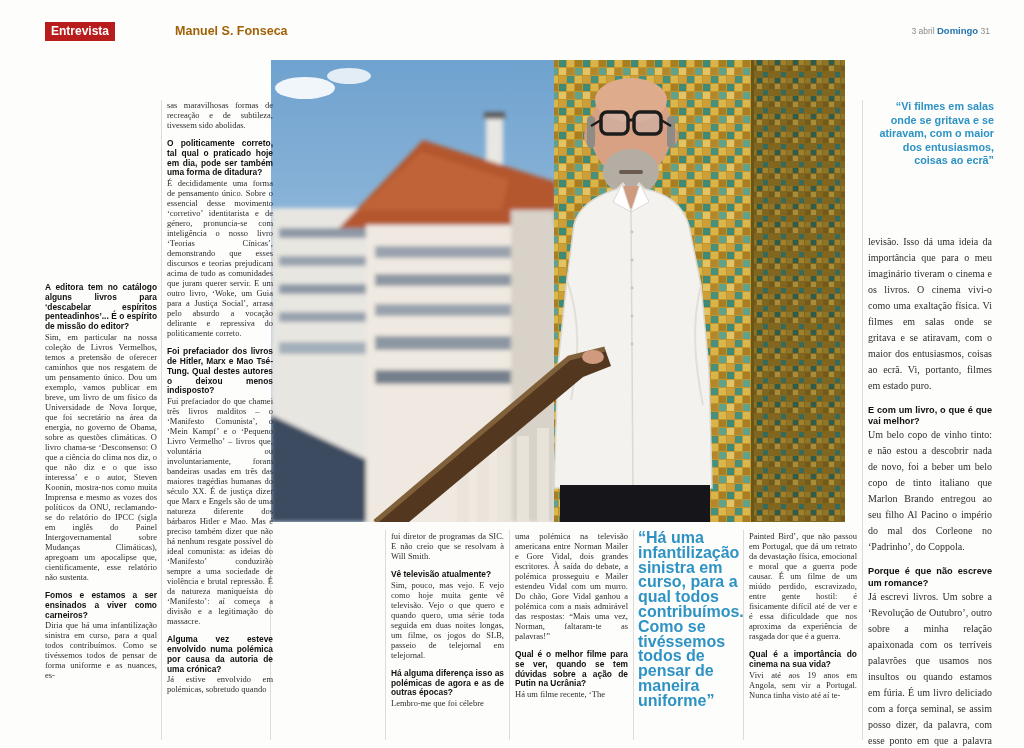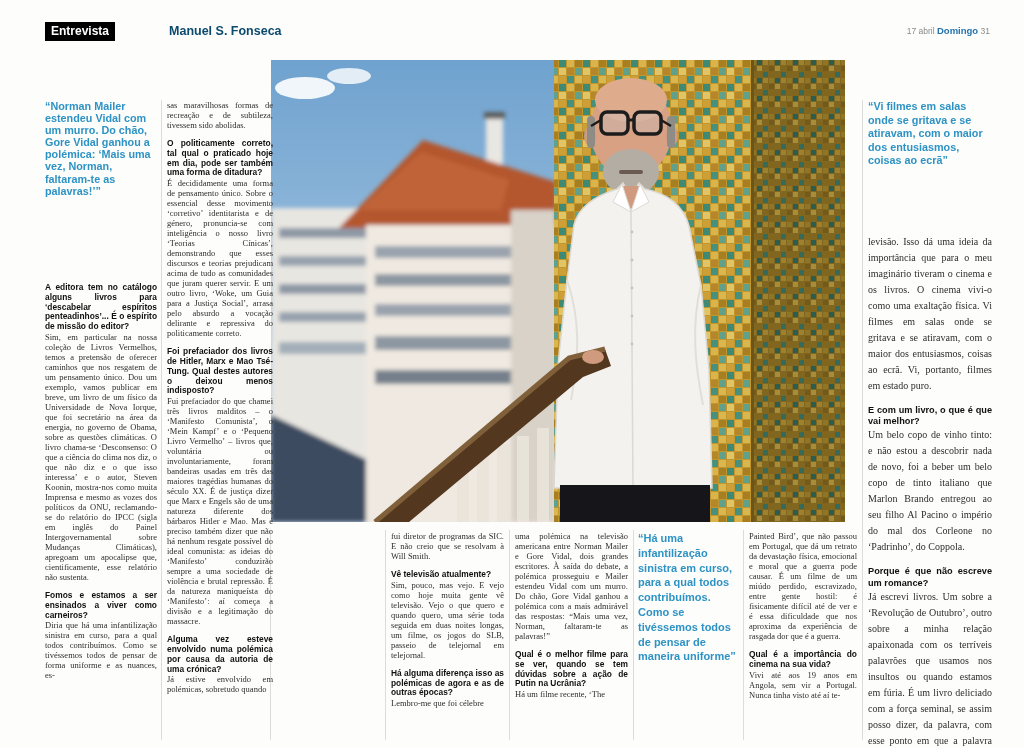--- a/index.html
+++ b/index.html
@@ -1,68 +1,67 @@
 <!DOCTYPE html>
 <html><head>
 <meta charset="utf-8">
 <style>
   html,body{margin:0;padding:0;background:#ffffff;}
   .page{position:relative;width:1024px;height:748px;background:#fdfdfc;overflow:hidden;
         font-family:"Liberation Serif",serif;color:#2b2b2b;}
   
   .kicker{position:absolute;left:45px;top:21px;white-space:nowrap;}
-  .badge{display:inline-block;background:#000000;color:#fff;
+  .badge{display:inline-block;background:#b91c1c;color:#fff;
          font:bold 12px/14px "Liberation Sans",sans-serif;padding:2px 6px 3px 6px;}
-  .author{display:inline-block;margin-left:2px;color:#0c4a6e;
+  .author{display:inline-block;margin-left:8px;color:#a16207;
           font:bold 12.5px/14px "Liberation Sans",sans-serif;padding-left:48px;}
   .folio{position:absolute;right:34px;top:26px;font:8.5px/10px "Liberation Sans",sans-serif;color:#8a8a8a;}
   .folio .pub{color:#2373ae;font-weight:bold;font-size:9.5px;}
   
   .col{position:absolute;}
   .a{font:8.5px/10px "Liberation Serif",serif;color:#2d2d2d;text-align:justify;margin:0;}
   .q{font:bold 8.4px/9.8px "Liberation Sans",sans-serif;color:#101010;text-align:justify;margin:9px 0 0 0;}
   .q.first{margin-top:0;}
   .col6 .a{font-size:10px;line-height:16px;}
   .col6 .q{font-size:9.2px;line-height:11.2px;margin-top:11px;}
   
   .pq{position:absolute;color:#2e93c4;font-family:"Liberation Sans",sans-serif;font-weight:bold;}
   .pq.left{left:45px;top:100px;width:112px;font-size:10.8px;line-height:12.1px;}
-  .pq.right{left:868px;top:100px;width:126px;font-size:10.8px;line-height:13.6px;}
+  .pq.right{left:868px;top:100px;width:126px;font-size:10.8px;line-height:13.6px;text-align:right;}
   .pq.midl{left:276px;top:531px;width:106px;font-size:10.8px;line-height:14.8px;}
-  .pq.midr{left:638px;top:531px;width:100px;font-size:11px;line-height:14.8px;}
+  .pq.midr{left:638px;top:531px;width:100px;font-size:16px;line-height:14.8px;}
   
   .vr{position:absolute;width:1px;background:#dcdcdc;}
   
   .photo{position:absolute;left:271px;top:60px;width:574px;height:462px;overflow:hidden;background:#9db9d2;}
   .photo svg{display:block;width:100%;height:100%;}
 </style>
 </head>
 <body>
 
 <div class="page">
 
   <div class="kicker">
     <span class="badge">Entrevista</span>
     <span class="author">Manuel S. Fonseca</span>
   </div>
   <div class="folio">
-    <span>17 abril</span>
+    <span>3 abril</span>
     <span class="pub">Domingo</span>
     <span>31</span>
   </div>
 
   <div class="vr" style="left:161px;top:100px;height:640px;"></div>
   <div class="vr" style="left:270px;top:530px;height:210px;"></div>
   <div class="vr" style="left:385px;top:530px;height:210px;"></div>
   <div class="vr" style="left:509px;top:530px;height:210px;"></div>
   <div class="vr" style="left:633px;top:530px;height:210px;"></div>
   <div class="vr" style="left:743px;top:530px;height:210px;"></div>
   <div class="vr" style="left:862px;top:100px;height:640px;"></div>
 
-  <div class="pq left">“Norman Mailer estendeu Vidal com um murro. Do chão, Gore Vidal ganhou a polémica: ‘Mais uma vez, Norman, faltaram-te as palavras!’”</div>
   <div class="pq midr">“Há uma infantilização sinistra em curso, para a qual todos contribuímos. Como se tivéssemos todos de pensar de maneira uniforme”</div>
   <div class="pq right">“Vi filmes em salas onde se gritava e se atiravam, com o maior dos entusiasmos, coisas ao ecrã”</div>
 
   <div class="photo">
     <svg viewBox="0 0 574 462" preserveAspectRatio="none">
       <defs>
         <linearGradient id="sky" x1="0" y1="0" x2="0" y2="1">
           <stop offset="0" stop-color="#6fa2cf"></stop>
             <stop offset="1" stop-color="#c3d8ea"></stop>
         </linearGradient>

